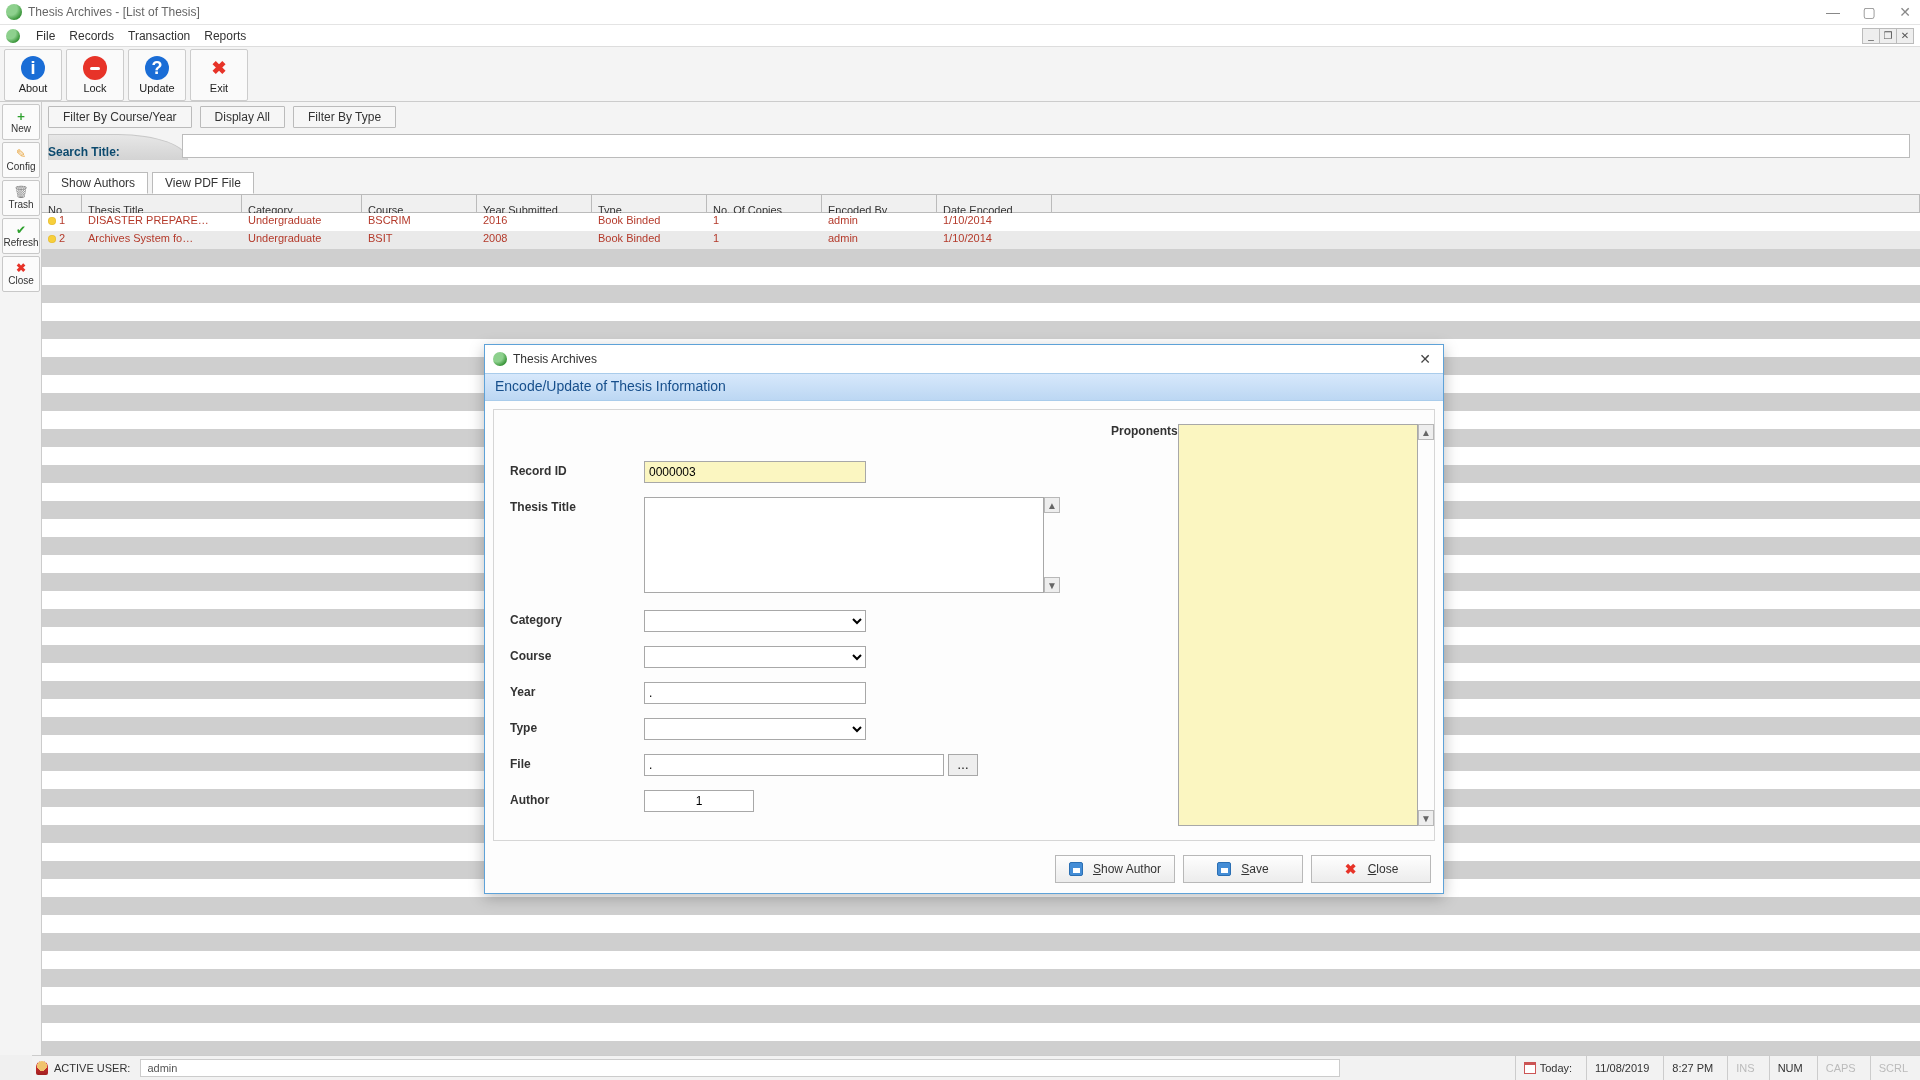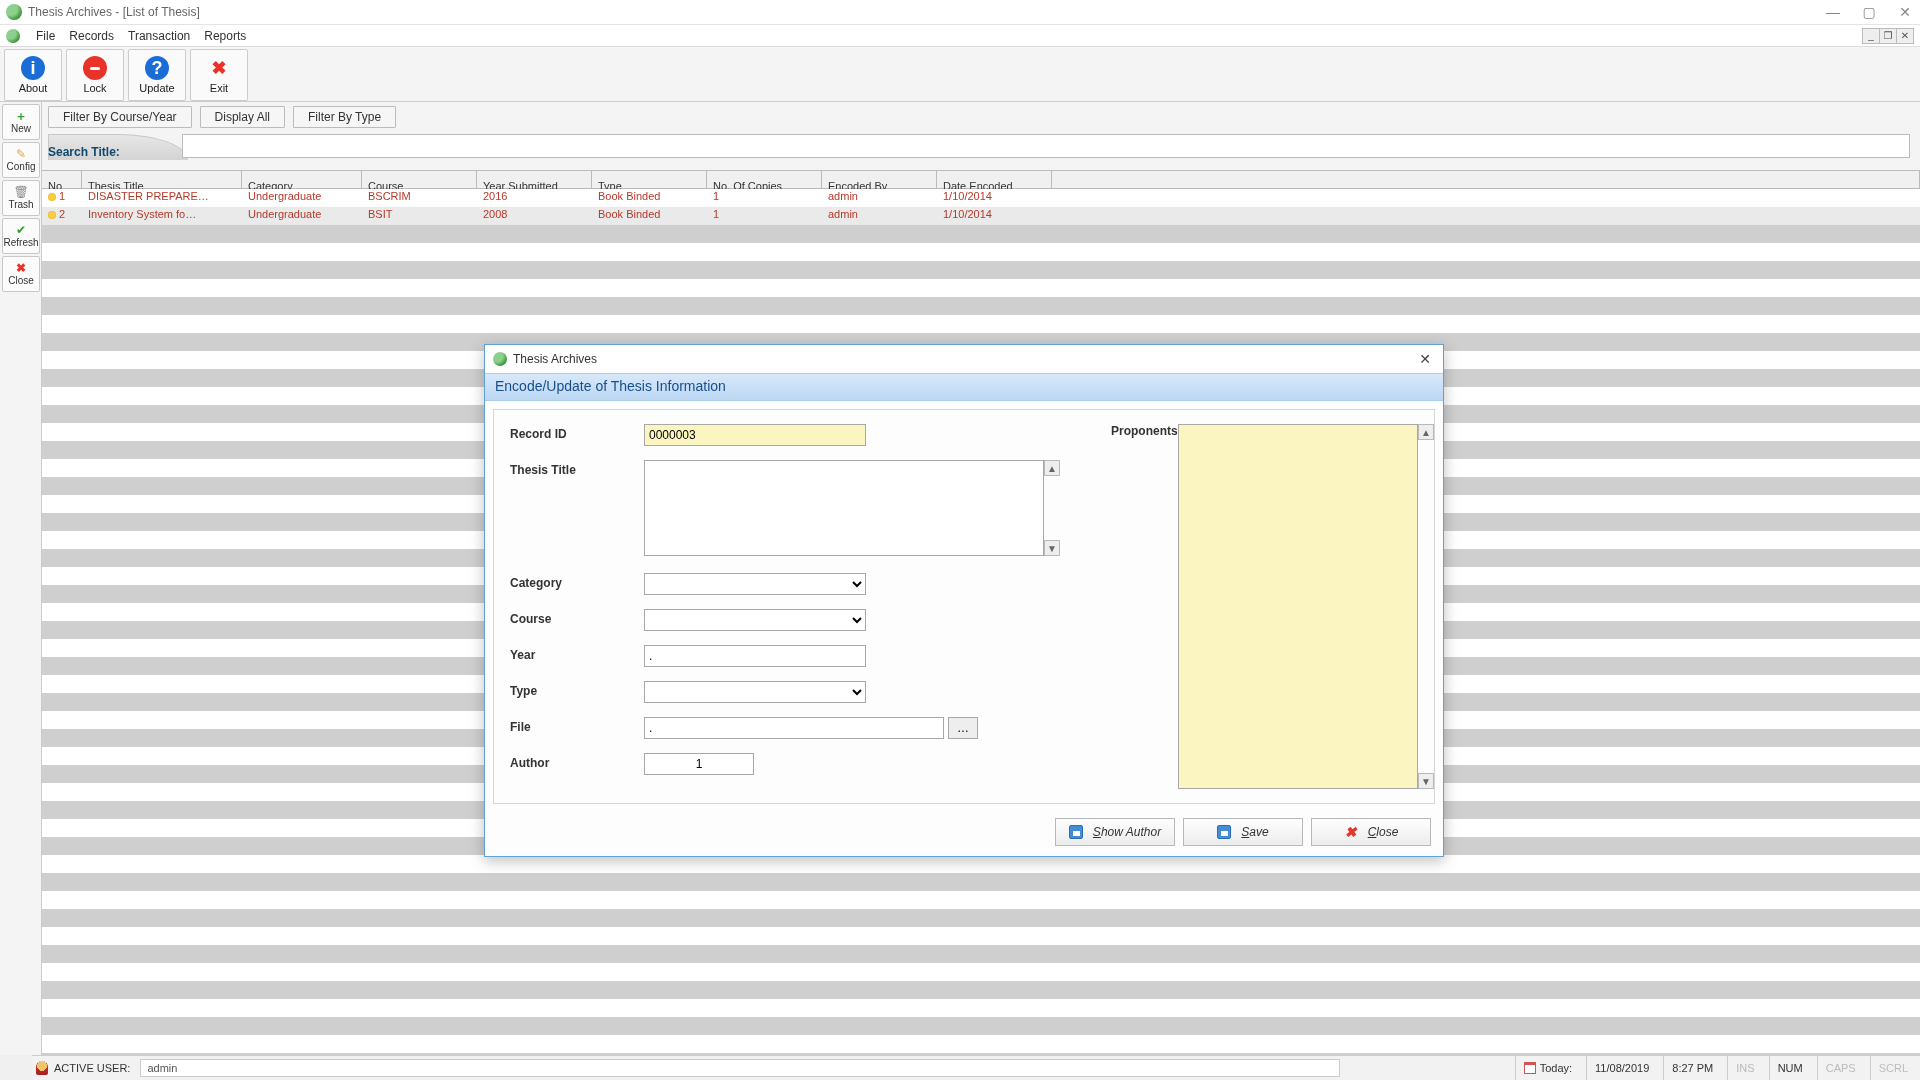--- a/index.html
+++ b/index.html
@@ -321,21 +321,21 @@
     border-bottom: 1px solid #a9cceb;
   }
   .dlg-body {
     border: 1px solid #d6d6d6;
     margin: 8px;
     padding: 14px 16px 14px 16px;
     position: relative;
     display: flex;
     gap: 30px;
   }
-  .dlg-col-left { flex: 0 0 520px; }
+  .dlg-col-left { flex: 0 0 520px; margin-top: 37px; }
   .dlg-col-right { flex: 1; display:flex; flex-direction:row;padding-left:37px; }
   .form-row {
     display: flex;
     align-items: flex-start;
     margin-bottom: 14px;
   }
   .form-row label {
     width: 134px;
     font-weight: bold;
     color: #333;
@@ -411,21 +411,20 @@
     height:16px; border:1px solid #b8b8b8; background:#eee;
     display:flex; align-items:center; justify-content:center;
     font-size:10px; color:#666;
   }
 
   .dlg-actions {
     display: flex;
     justify-content: flex-end;
     gap: 8px;
     padding: 6px 12px 10px 0;
-    font-style: italic;
   }
   .dlg-btn {
     width: 120px; height: 28px;
     border: 1px solid #b8b8b8;
     background: linear-gradient(#fefefe,#ececec);
     display:flex; align-items:center; justify-content:center;
     gap:10px;
     cursor:pointer;
     font-size:12px; color:#333;
   }
@@ -570,20 +569,24 @@
     </div>
 
     <div class="search-row">
       <div class="search-tab-wrap">
         <div class="search-tab-bg"></div>
         <div class="search-label">Search Title:</div>
       </div>
       <input type="text" class="search-input" value="" style="">
     </div>
 
+    <div class="tabstrip-row">
+      <div class="tab">Show Authors</div>
+      <div class="tab">View PDF File</div>
+    </div>
 
     <div class="grid">
       <div class="grid-header">
         <div class="col-no">No</div>
         <div class="col-title">Thesis Title</div>
         <div class="col-cat">Category</div>
         <div class="col-course">Course</div>
         <div class="col-year">Year Submitted</div>
         <div class="col-type">Type</div>
         <div class="col-copies">No. Of Copies</div>
@@ -600,21 +603,21 @@
         <div class="col-year">2016</div>
         <div class="col-type">Book Binded</div>
         <div class="col-copies">1</div>
         <div class="col-enc">admin</div>
         <div class="col-date">1/10/2014</div>
         <div class="col-rest"></div>
       </div>
 
       <div class="grid-row odd">
         <div class="col-no"><span class="row-mark"></span><span>2</span></div>
-        <div class="col-title">Inventory System fo…</div>
+        <div class="col-title">Archives System fo…</div>
         <div class="col-cat">Undergraduate</div>
         <div class="col-course">BSIT</div>
         <div class="col-year">2008</div>
         <div class="col-type">Book Binded</div>
         <div class="col-copies">1</div>
         <div class="col-enc">admin</div>
         <div class="col-date">1/10/2014</div>
         <div class="col-rest"></div>
       </div>
 

